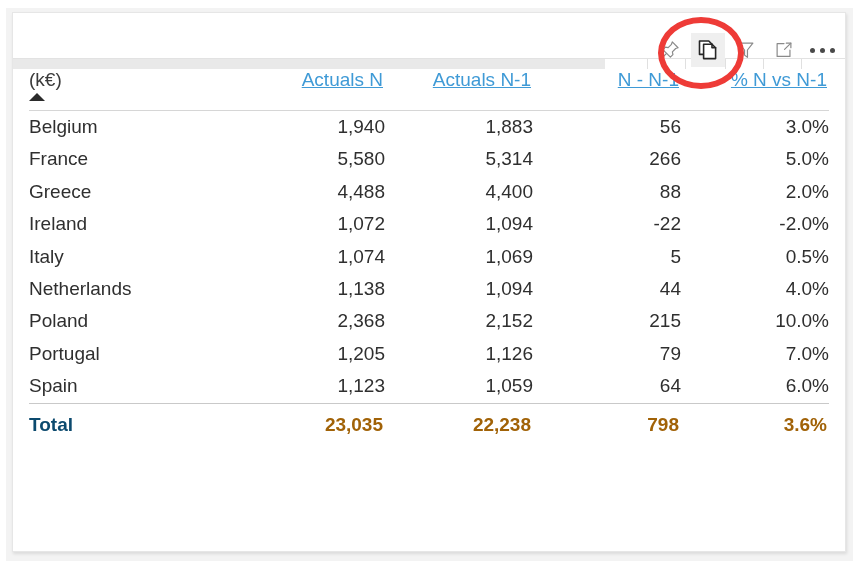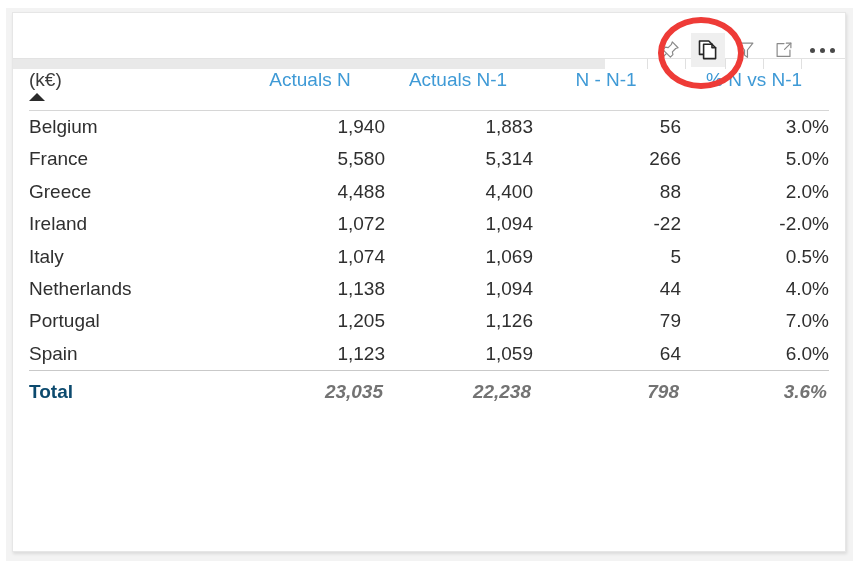--- a/index.html
+++ b/index.html
@@ -176,22 +176,23 @@
     padding-bottom: 2px;
     height: 40px;
     box-sizing: border-box;
   }
   thead th.cat {
     text-align: left;
     color: #3b3b3b;
     position: relative;
   }
   thead th.num {
-    text-align: center;
+    text-align: right;
     padding-right: 2px;
+    text-decoration: underline;
   }
   .sort-caret {
     display: block;
     width: 0;
     height: 0;
     border-left: 8px solid transparent;
     border-right: 8px solid transparent;
     border-bottom: 8px solid #2b2b2b;
     margin-top: 2px;
   }
@@ -219,21 +220,21 @@
     padding: 0;
   }
   tr.total-row td {
     font-size: 19px;
     font-weight: bold;
     height: 40px;
     line-height: 40px;
     white-space: nowrap;
   }
   tr.total-row td.cat { color: #0c4a6e; }
-  tr.total-row td.num { color: #737373; text-align: right; padding-right: 2px; font-style: italic; }
+  tr.total-row td.num { color: #a16207; text-align: right; padding-right: 2px; }
 </style>
 </head>
 <body>
 
 <div class="screen">
   <div class="page-backdrop"></div>
 
   <div class="visual-card">
 
     <div class="visual-header">
@@ -352,20 +353,27 @@
               <td class="num">0.5%</td>
             </tr>
             <tr class="data-row">
               <td class="cat">Netherlands</td>
               <td class="num">1,138</td>
               <td class="num">1,094</td>
               <td class="num">44</td>
               <td class="num">4.0%</td>
             </tr>
             <tr class="data-row">
+              <td class="cat">Poland</td>
+              <td class="num">2,368</td>
+              <td class="num">2,152</td>
+              <td class="num">215</td>
+              <td class="num">10.0%</td>
+            </tr>
+            <tr class="data-row">
               <td class="cat">Portugal</td>
               <td class="num">1,205</td>
               <td class="num">1,126</td>
               <td class="num">79</td>
               <td class="num">7.0%</td>
             </tr>
             <tr class="data-row">
               <td class="cat">Spain</td>
               <td class="num">1,123</td>
               <td class="num">1,059</td>

